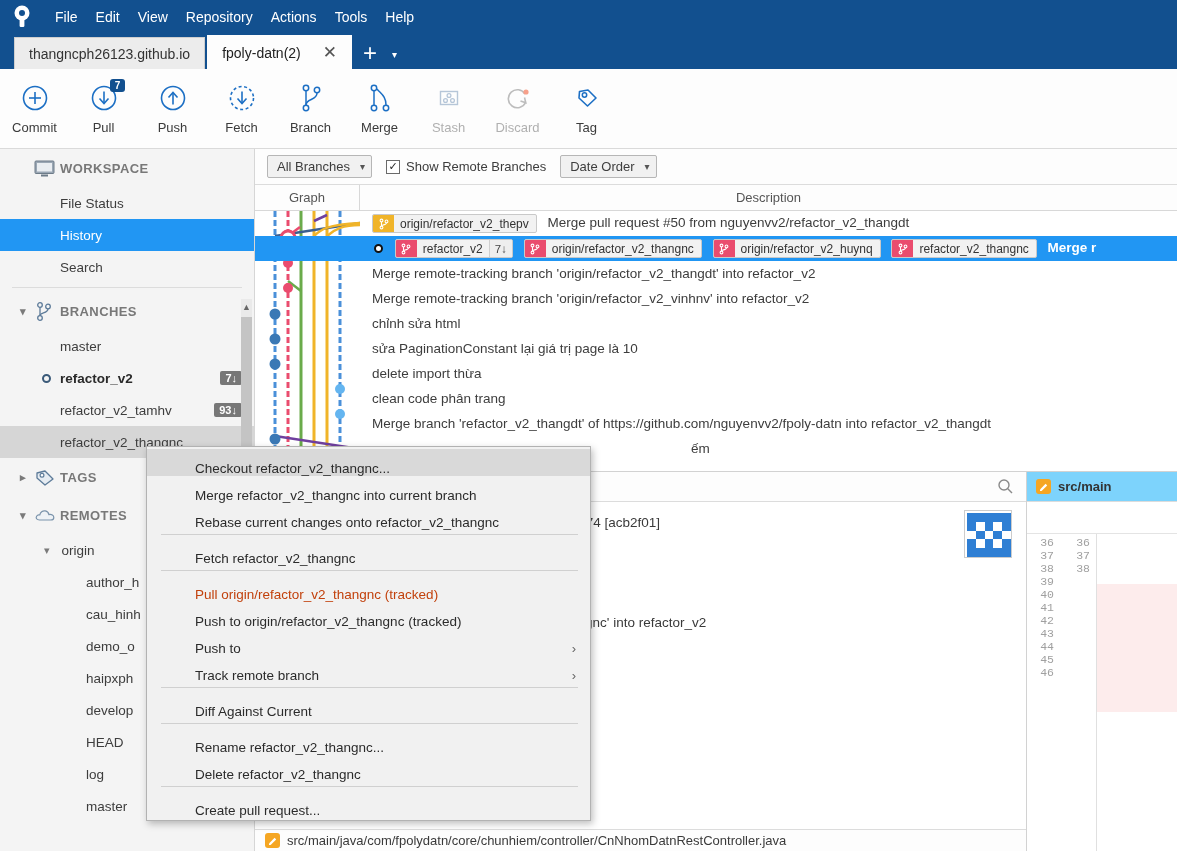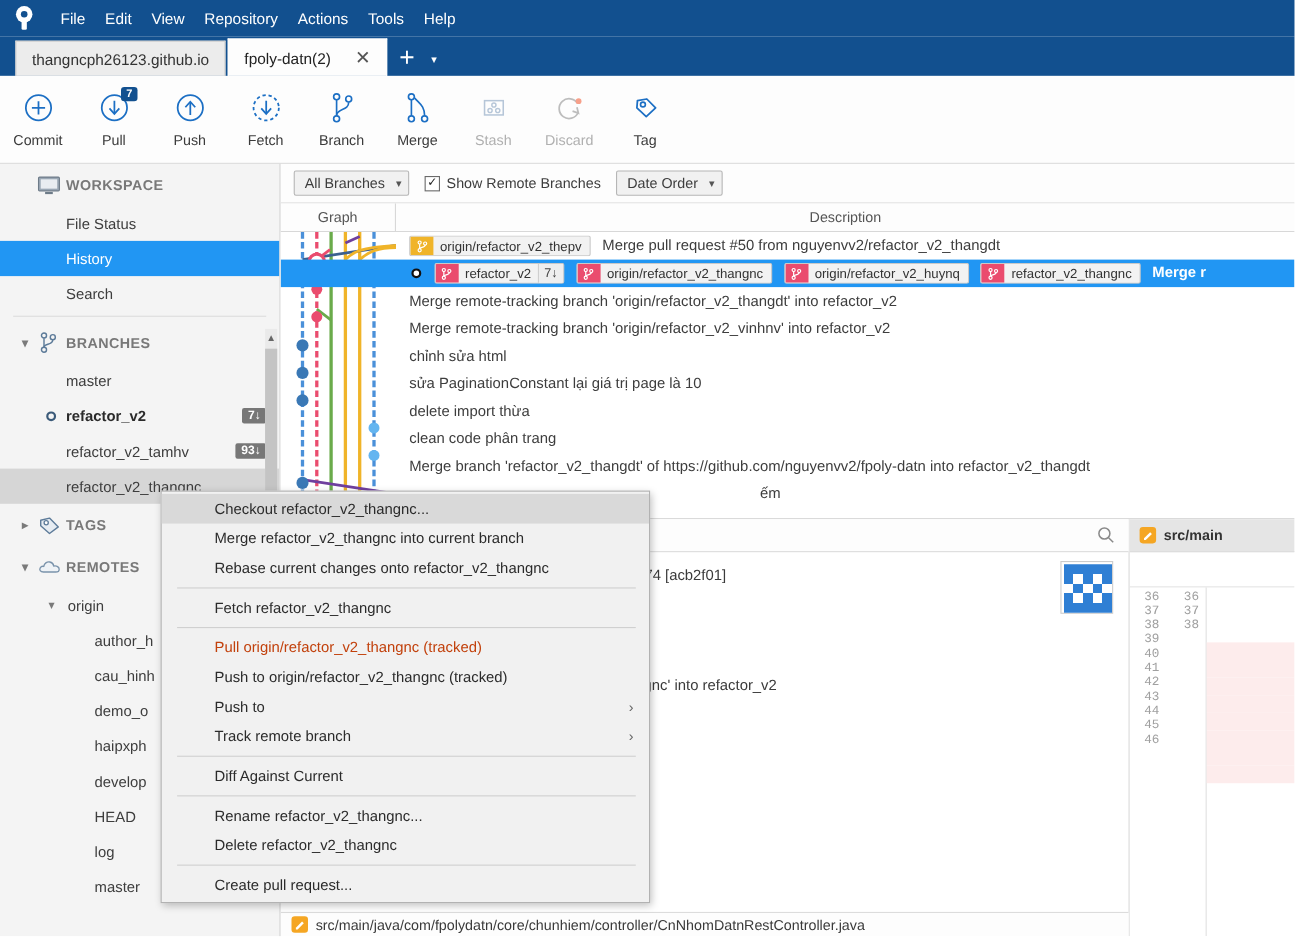--- a/index.html
+++ b/index.html
@@ -170,39 +170,39 @@
   }
   .fileicon{
     width:15px;height:15px;background:#f5a623;border-radius:3px;margin-right:7px;
     display:flex;align-items:center;justify-content:center;flex:none;
   }
   .cp-foot .fpath{ font-size:13px;color:#3a3a3a;white-space:nowrap;}
 
   .diffpanel{ width:150px;display:flex;flex-direction:column;background:#fff;}
   .dp-head{
     height:30px;border-bottom:1px solid #dcdcdc;display:flex;align-items:center;
-    padding-left:9px;background:#e5e5e5;font-size:13px;font-weight:bold;color:#333;
+    padding-left:9px;background:#7dd3fc;font-size:13px;font-weight:bold;color:#333;
     white-space:nowrap;overflow:hidden;
   }
   .dp-gap{ height:32px;border-bottom:1px solid #e4e4e4;}
   .dp-body{ flex:1;display:flex;font-family:"Liberation Mono",monospace;font-size:11.5px;}
   .gutter{ width:33px;text-align:right;padding-right:6px;color:#a0a0a0;padding-top:2px;}
   .gutter.g2{ width:36px;}
   .dcode{ flex:1;border-left:1px solid #e0e0e0;padding-top:2px;}
   .dcode .dl{ height:16px;line-height:16px;padding-left:4px;color:#c9c9c9;font-size:10px;}
   .dcode .dl.add{ background:#fdecec;}
 
   
   .ctxmenu{
     position:absolute;left:146px;top:446px;width:445px;background:#f1f1f1;
     border:1px solid #b2b2b2;box-shadow:2px 3px 7px rgba(0,0,0,.25);
     padding:2px 0;z-index:50;
   }
   .ctxitem{
-    height:27px;display:flex;align-items:center;padding-left:48px;padding-right:14px;
+    height:27px;display:flex;align-items:flex-end;padding-left:48px;padding-right:14px;
     font-size:13.5px;color:#2b2b2b;cursor:pointer;position:relative;
   }
   .ctxitem.hl{ background:#d9d9d9;}
   .ctxitem.dis{ color:#c2410c;cursor:default;}
   .ctxitem .sub{ position:absolute;right:14px;font-size:13px;color:#666;}
   .ctxsep{ height:1px;background:#d0d0d0;margin:4px 12px 4px 14px;}
 
   svg{ display:block; }
 </style>
 </head>

